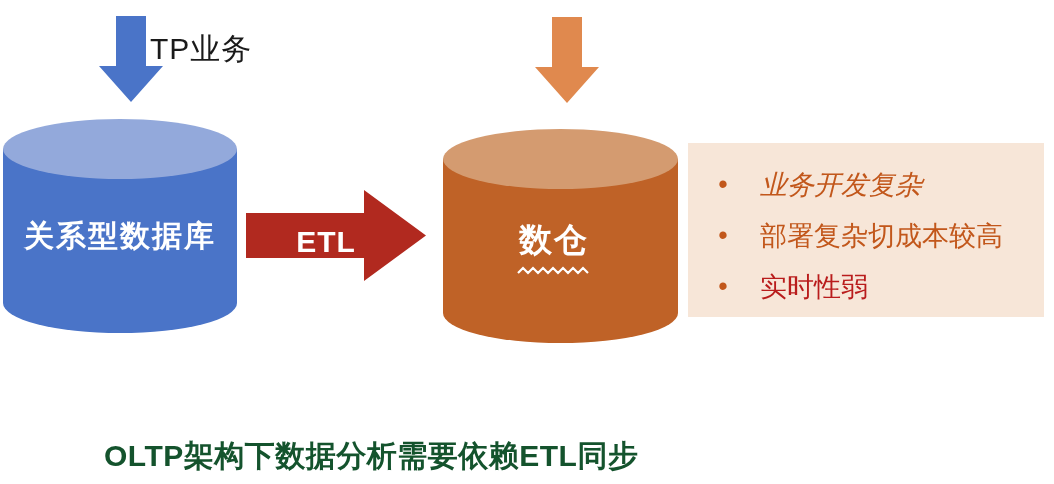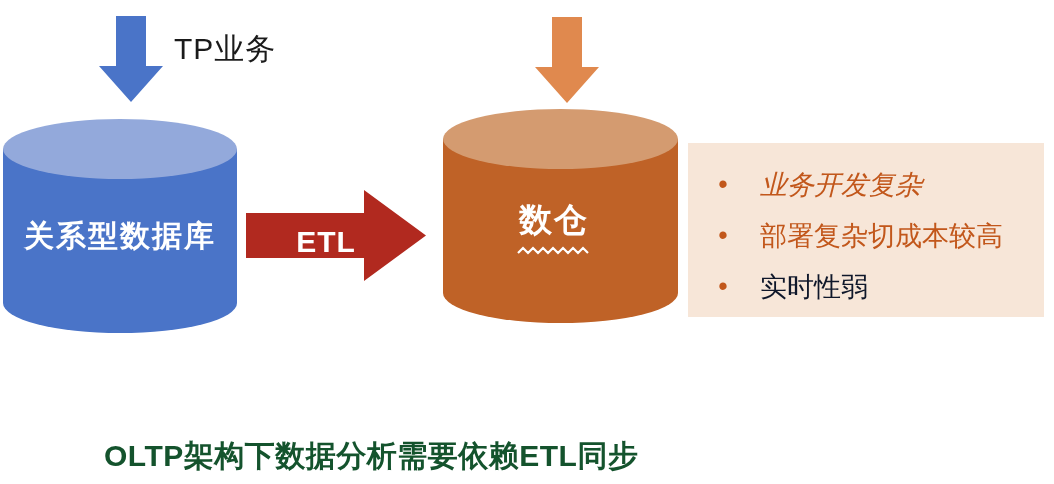--- a/index.html
+++ b/index.html
@@ -15,21 +15,20 @@
     overflow: hidden;
   }
   .abs { position: absolute; }
 
   
   .flow-label {
     font-size: 30px;
     color: #1a1a1a;
     letter-spacing: 1px;
     white-space: nowrap;
-    margin-left: 24px;
   }
 
   
   .cylinder { position: absolute; }
   .cylinder svg { display: block; }
   .cyl-label-wrap {
     position: absolute; left: 0; right: 0; top: 0; bottom: 0;
     display: flex; flex-direction: column;
     align-items: center; justify-content: center;
     padding-top: 20px;
@@ -125,21 +124,21 @@
     </div>
   </div>
 
   <div class="abs" style="left:535px; top:17px;">
     <svg width="64" height="86" viewBox="0 0 64 86">
       <polygon points="17,0 47,0 47,50 64,50 32,86 0,50 17,50" fill="#e0894e"></polygon>
     </svg>
   </div>
 
 
-  <div class="cylinder" style="left:443px; top:109px; width:222px; height:214px;">
+  <div class="cylinder" style="left:443px; top:129px; width:222px; height:214px;">
     <svg width="235" height="214" viewBox="0 0 235 214">
       <ellipse cx="117.5" cy="184" rx="117.5" ry="30" fill="#bf6227"></ellipse>
       <rect x="0" y="30" width="235" height="154" fill="#bf6227"></rect>
       <ellipse cx="117.5" cy="30" rx="117.5" ry="30" fill="#d49b70"></ellipse>
     </svg>
     <div class="cyl-label-wrap">
       <div class="cyl-label big" style="color: rgb(255, 255, 255);">数仓</div>
       <svg class="squiggle" width="74" height="9" viewBox="0 0 74 9">
         <polyline points="1,7 6,2 11,7 16,2 21,7 26,2 31,7 36,2 41,7 46,2 51,7 56,2 61,7 66,2 71,7" fill="none" stroke="#ffffff" stroke-width="2.2"></polyline>
       </svg>
@@ -151,20 +150,20 @@
       <li class="issue-item">
         <span class="issue-bullet" style="color: rgb(194, 87, 27);">•</span>
         <span class="issue-text" style="color: rgb(194, 87, 27); font-style: italic;">业务开发复杂</span>
       </li>
       <li class="issue-item">
         <span class="issue-bullet" style="color: rgb(194, 87, 27);">•</span>
         <span class="issue-text" style="color: rgb(194, 87, 27);">部署复杂切成本较高</span>
       </li>
       <li class="issue-item">
         <span class="issue-bullet" style="color: rgb(194, 87, 27);">•</span>
-        <span class="issue-text" style="color: #0f172a;">实时性弱</span>
+        <span class="issue-text" style="color: #b91c1c;">实时性弱</span>
       </li>
     </ul>
   </div>
 
   <div class="caption" style="color: #14532d;">OLTP架构下数据分析需要依赖ETL同步</div>
 
 </div>
 
 </body></html>

